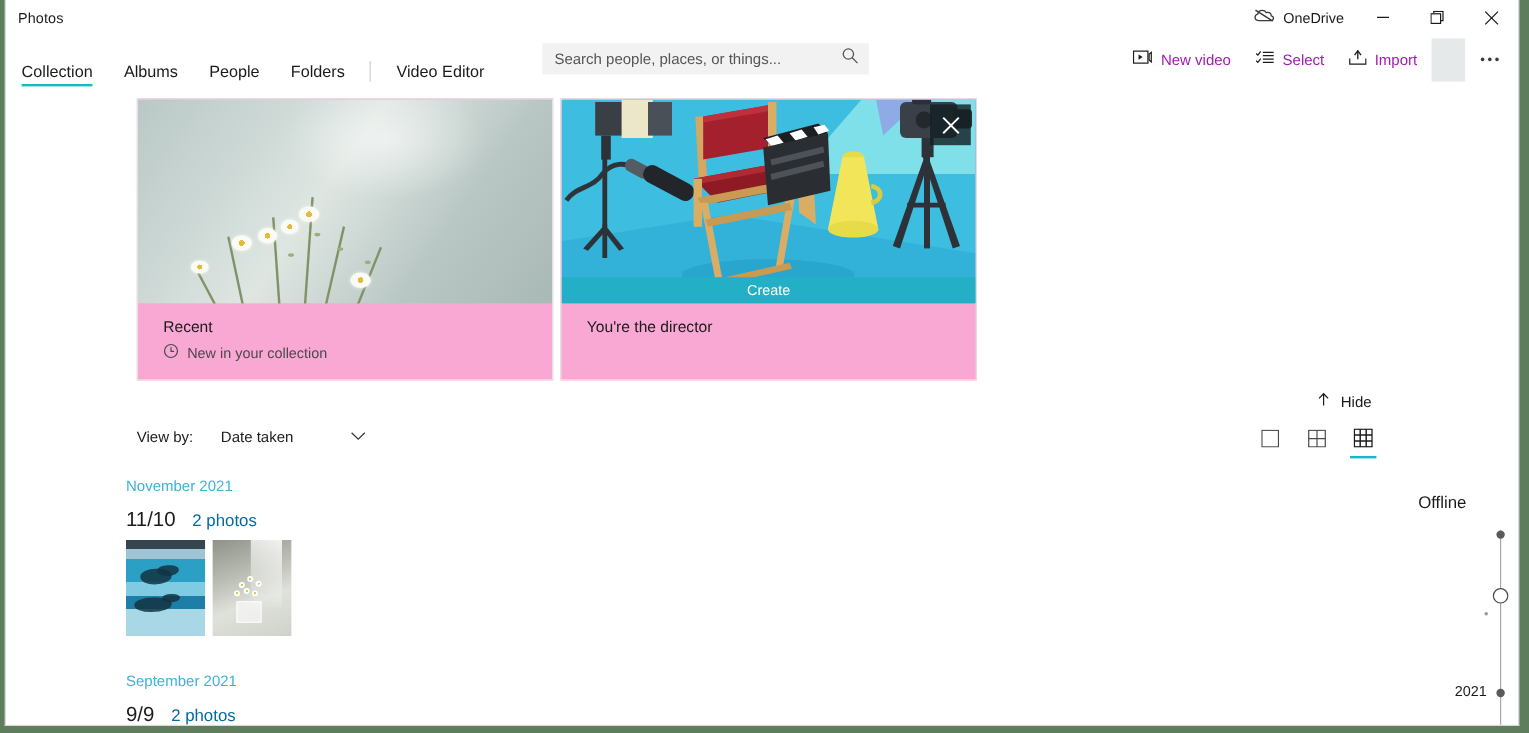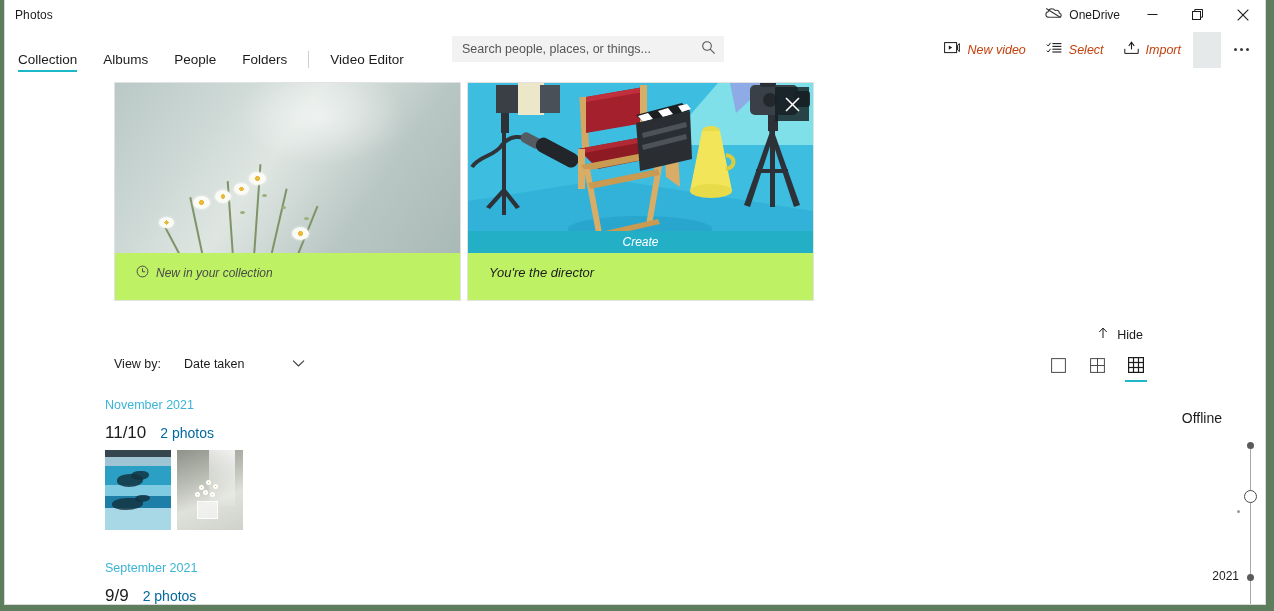--- a/index.html
+++ b/index.html
@@ -83,43 +83,41 @@
     white-space: nowrap; overflow: hidden;
   }
 
   .toolbar {
     position: absolute; right: 0; top: 29px;
     height: 41px; display: flex; align-items: center;
   }
   .tb-btn {
     display: flex; align-items: center; gap: 7px;
     height: 32px; padding: 0 10px;
-    font-size: 12.5px; color: #c2410c;
-    cursor: default;
-    font-style: italic;
+    font-size: 12.5px; color: #a21caf;
+    cursor: default;
   }
   .tb-blank {
     width: 28px; height: 36px;
     background: #e6e9e9;
     margin: 0 2px;
   }
   .tb-more {
     width: 36px; height: 32px;
     display: flex; align-items: center; justify-content: center;
     gap: 3px; cursor: default; margin-right: 6px;
   }
   .tb-more i { width: 3px; height: 3px; background: #3a3a3a; border-radius: 50%; display:block; }
 
   
   .cards { position: absolute; left: 109px; top: 82px; display: flex; gap: 6px; }
   .card {
-    width: 347px; background: #bef264;
+    width: 347px; background: #f9a8d4;
     border: 1px solid #e2e2e2;
     cursor: default;
-    font-style: italic;
   }
   .card-img { width: 100%; height: 170px; position: relative; overflow: hidden; }
   .card-body { padding: 12px 21px 14px 21px; }
   .card-title { font-size: 13px; color: #1b1b1b; margin-bottom: 6px; }
   .card-sub {
     display: flex; align-items: center; gap: 7px;
     font-size: 12px; color: #4a4a4a;
   }
 
   
@@ -368,20 +366,21 @@
             <div class="flw" style="left:-2%;top:62%;width:15px;height:11px;"></div>
             <div class="flw" style="left:60%;top:72%;width:17px;height:13px;"></div>
             <div class="bud" style="left:46%;top:40%;"></div>
             <div class="bud" style="left:55%;top:52%;"></div>
             <div class="bud" style="left:36%;top:56%;"></div>
             <div class="bud" style="left:66%;top:62%;"></div>
           </div>
         </div>
       </div>
       <div class="card-body">
+        <div class="card-title">Recent</div>
         <div class="card-sub">
           <span>
             <svg width="13" height="13" viewBox="0 0 13 13">
               <circle cx="6.5" cy="6.5" r="5.4" fill="none" stroke="#4a4a4a" stroke-width="1"></circle>
               <path d="M6.5,3.3 V6.8 H9.1" fill="none" stroke="#4a4a4a" stroke-width="1"></path>
             </svg>
           </span>
           <span>New in your collection</span>
         </div>
       </div>

